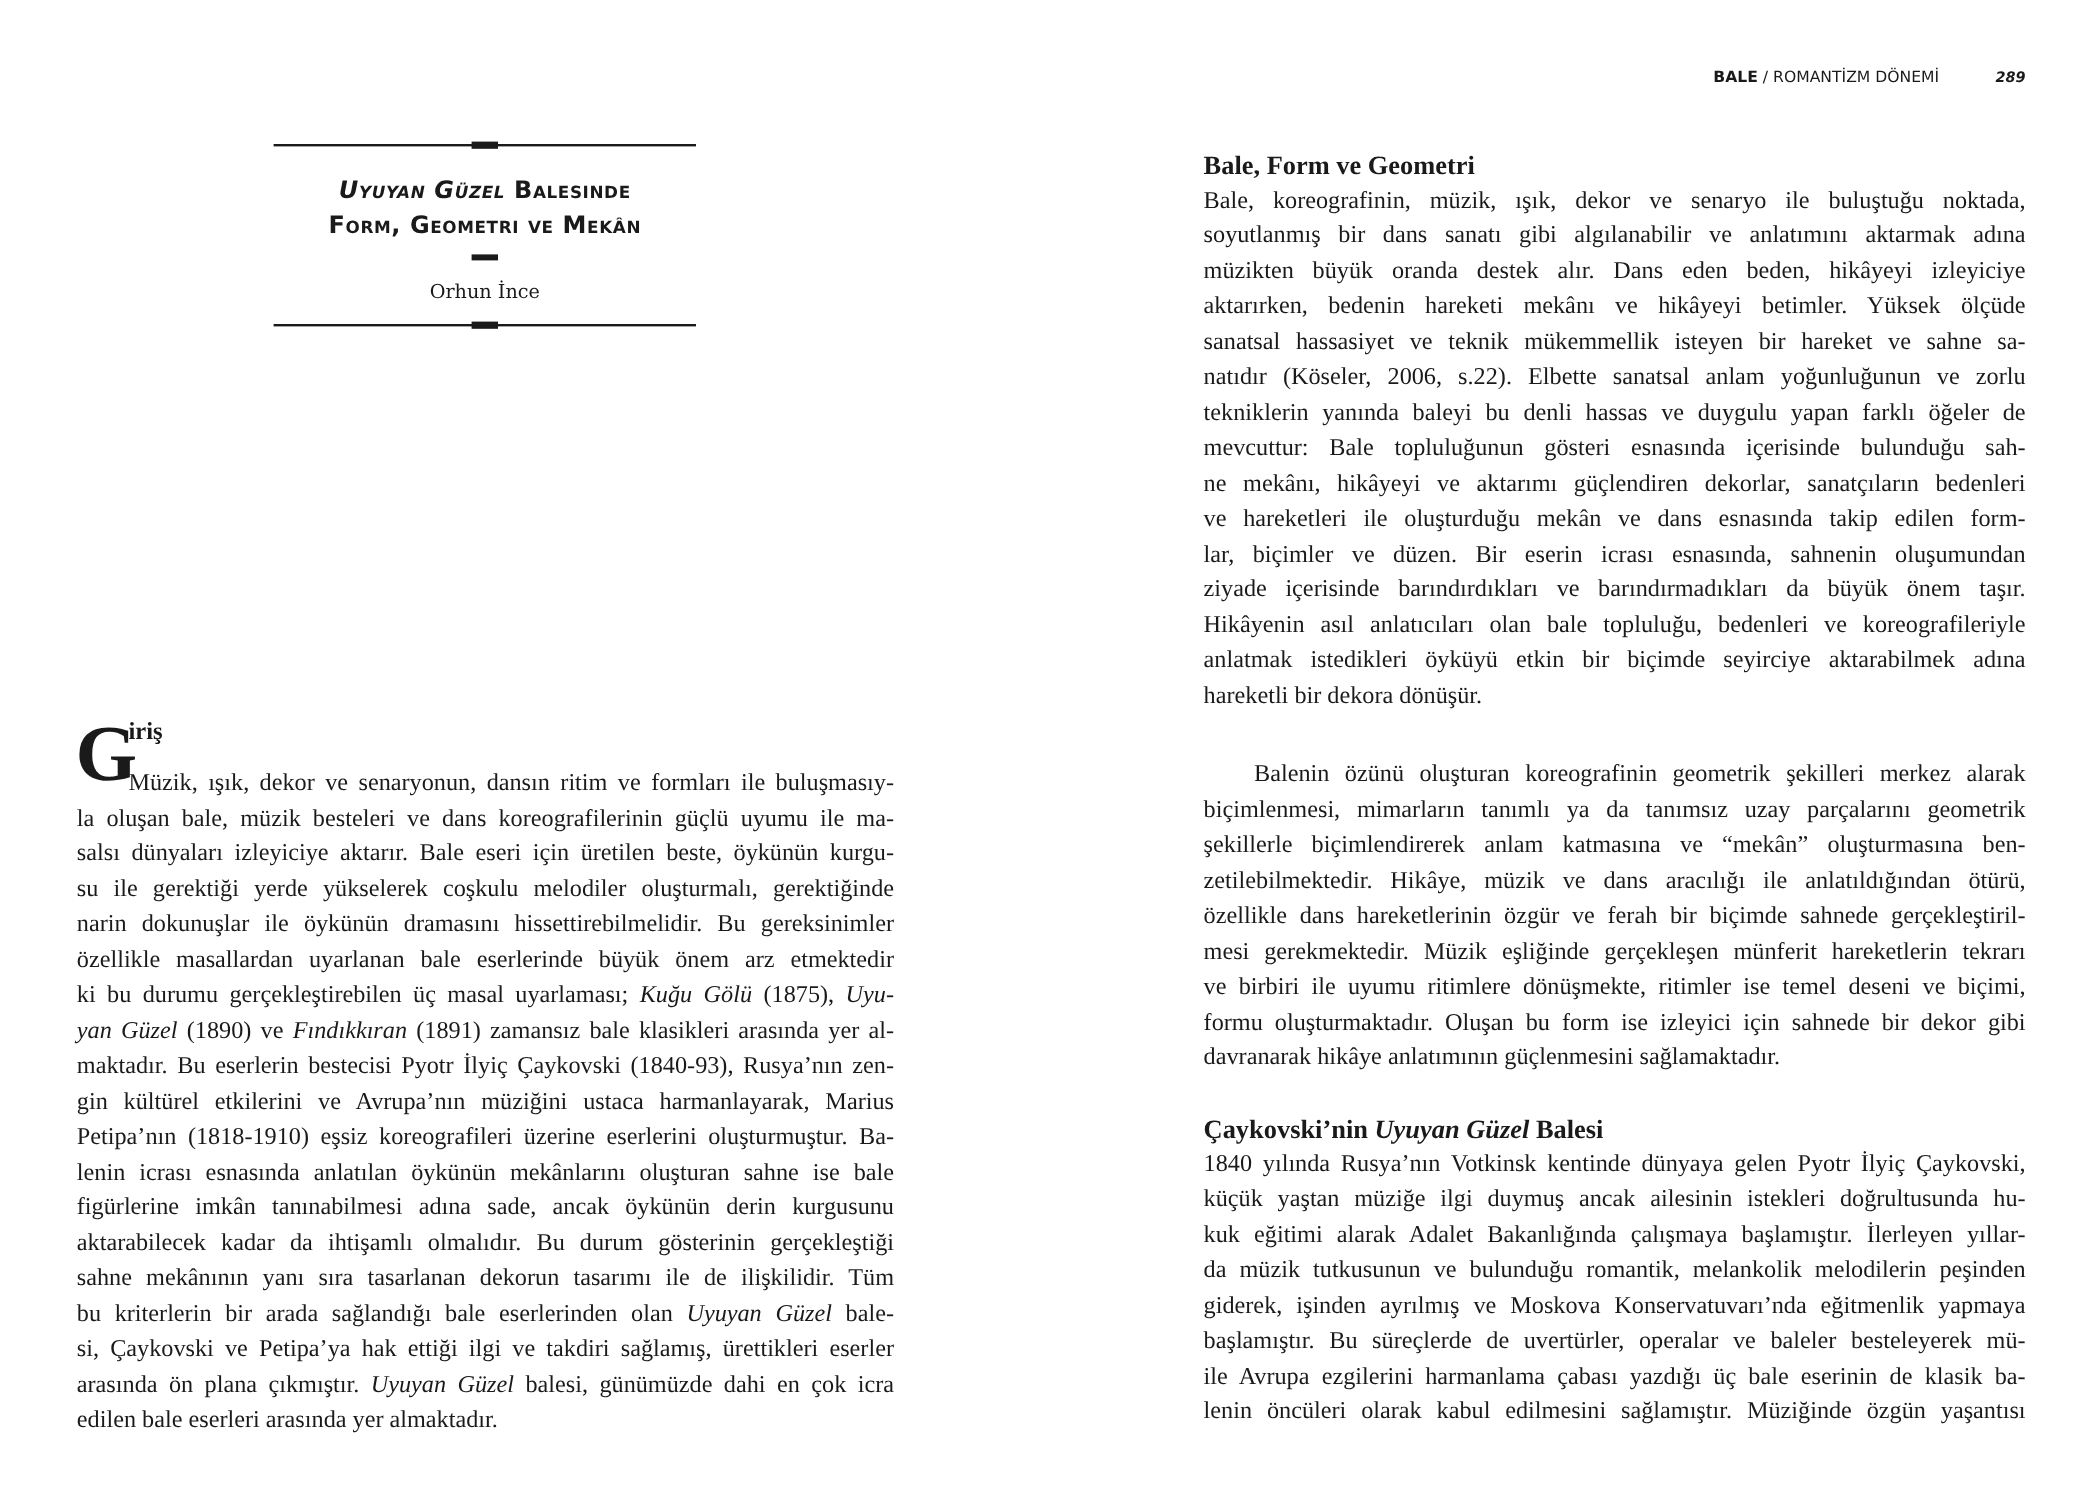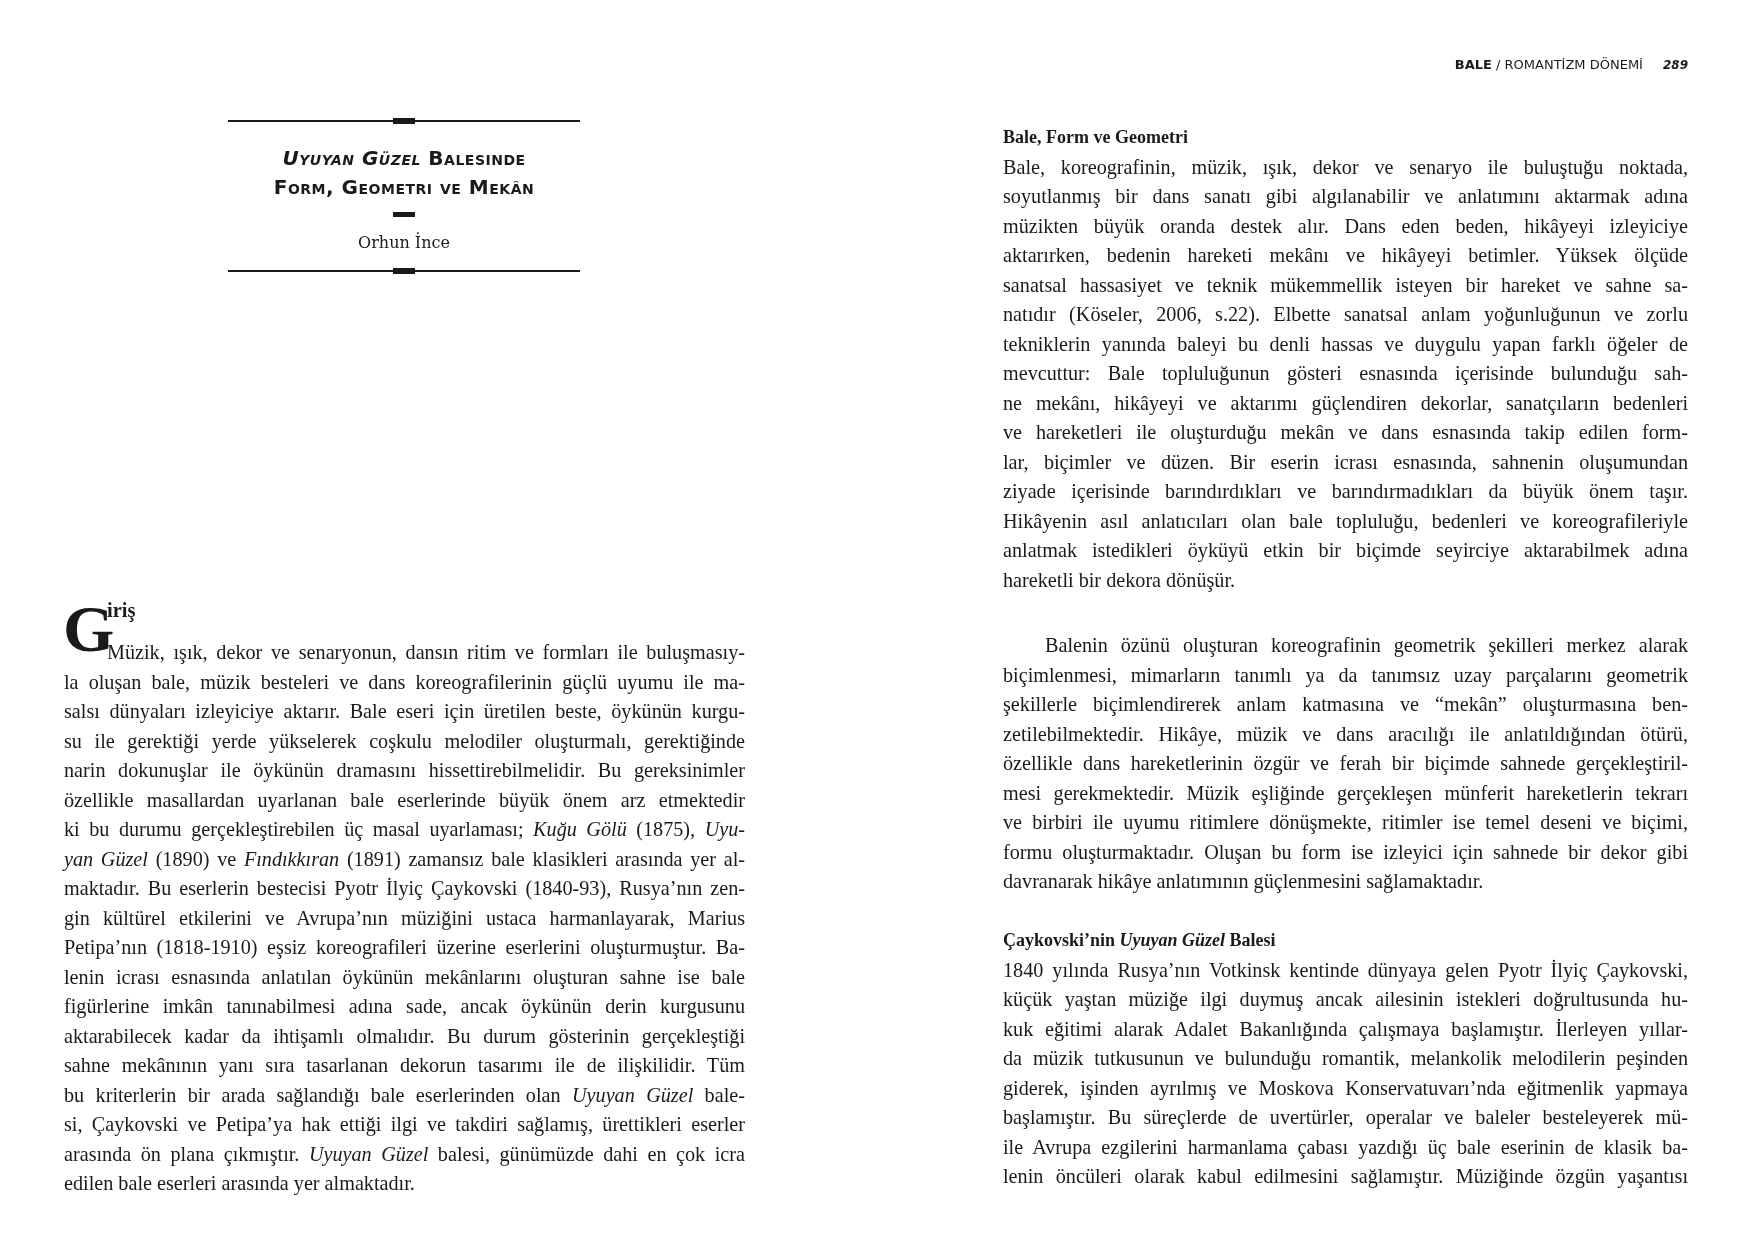--- a/index.html
+++ b/index.html
@@ -18,33 +18,33 @@
   .author { font-family: "DejaVu Serif", serif; font-size: 16px; margin-top: 16px; margin-bottom: 18px; }
 
   
   .body { font-family: "Liberation Serif", serif; font-size: 20.2px; line-height: 29.5px; text-align: justify; }
   .line { display: block; white-space: nowrap; text-align: justify; text-align-last: justify; height: 29.5px; }
   .line.last { text-align-last: left; }
   .line i { font-style: italic; }
   .left-text { position: absolute; left: 64px; top: 597px; width: 681px; }
   .right-text { position: absolute; left: 129px; top: 123px; width: 685px; }
 
-  .section-head { font-family: "Liberation Serif", serif; font-weight: bold; font-size: 18px; height: 29.5px; line-height: 29.5px; display: block; }
+  .section-head { font-family: "Liberation Serif", serif; font-weight: bold; font-size: 22px; height: 29.5px; line-height: 29.5px; display: block; }
   .section-head i { font-style: italic; }
   .gap { height: 29.5px; }
   .indent { padding-left: 42px; margin-top: 36px; }
 
   
   .dropcap-row { position: relative; }
   .dropcap { position: absolute; left: -1px; top: 4px; font-family: "Liberation Serif", serif; font-weight: bold; font-size: 66px; line-height: 56px; }
   .giris { display: block; padding-left: 43px; font-weight: bold; font-size: 20.5px; height: 26px; line-height: 26px; }
   .first-line { padding-left: 43px; margin-top: 15px; }
 
   
-  .running-head { position: absolute; right: 60px; top: 57px; font-family: "DejaVu Sans", sans-serif; font-size: 13px; display: flex; align-items: baseline; gap: 20px; text-align: right; }
+  .running-head { position: absolute; right: 60px; top: 57px; font-family: "DejaVu Sans", sans-serif; font-size: 13px; display: flex; align-items: baseline; gap: 47px; text-align: right; }
   .running-head .sec b { font-weight: bold; }
   .page-num { font-family: "DejaVu Sans", sans-serif; font-weight: bold; font-size: 12px; font-style: italic; }
 </style>
 </head>
 <body>
 
 <div class="page page-left">
   <div class="title-block">
     <div class="rule">
         <span class="nub"></span>

